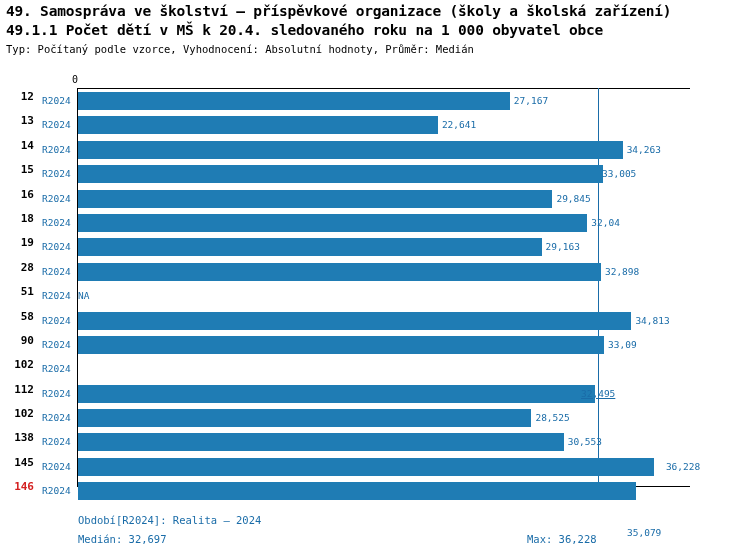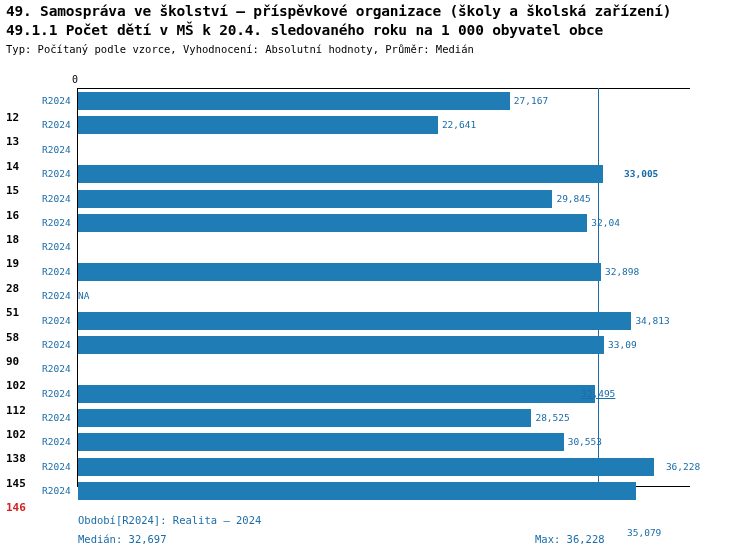--- a/index.html
+++ b/index.html
@@ -94,23 +94,23 @@
     top: 15px;
     width: 750px;
   }
   .row {
     position: relative;
     height: 24.4px;
   }
   .row-cat {
     position: absolute;
     left: 6px;
-    top: 22px;
+    top: 1px;
     width: 28px;
-    text-align: left;
+    text-align: right;
     font-size: 11px;
     font-weight: bold;
   }
   .row-cat.highlight {
     color: #d42020;
   }
   .row-series {
     position: absolute;
     left: 42px;
     top: 6px;
@@ -177,21 +177,20 @@
     white-space: nowrap;
     margin-top: 32px;
   }
   .stat-max {
     position: absolute;
     left: 527px;
     top: 33px;
     font-size: 10.5px;
     color: #1a6ca8;
     white-space: nowrap;
-    margin-left: 8px;
   }
 </style>
 </head>
 <body>
 
 <div class="page">
 
   <div class="title1">49. Samospráva ve školství – příspěvkové organizace (školy a školská zařízení)</div>
   <div class="title2">49.1.1 Počet dětí v MŠ k 20.4. sledovaného roku na 1 000 obyvatel obce</div>
   <div class="subtitle">Typ: Počítaný podle vzorce, Vyhodnocení: Absolutní hodnoty, Průměr: Medián</div>
@@ -215,27 +214,31 @@
           <div class="row-cat">13</div>
           <div class="row-series">R2024</div>
           <div class="bar-wrap">
             <div class="bar" style="width: 359.904px; background: rgb(31, 124, 180);"></div>
             <div class="bar-label" style="left: 363.904px;">22,641</div>
           </div>
         </div>
         <div class="row">
           <div class="row-cat">14</div>
           <div class="row-series">R2024</div>
+          <div class="bar-wrap">
+            <div class="bar" style="width: 544.648px; background: rgb(31, 124, 180);"></div>
+            <div class="bar-label" style="left: 548.648px;">34,263</div>
+          </div>
         </div>
         <div class="row">
           <div class="row-cat">15</div>
           <div class="row-series">R2024</div>
           <div class="bar-wrap">
             <div class="bar" style="width: 524.651px; background: rgb(31, 124, 180);"></div>
-            <div class="bar-label" style="left: 546px; font-weight: bold;">33,005</div>
+            <div class="bar-label" style="left: 524px;">33,005</div>
           </div>
         </div>
         <div class="row">
           <div class="row-cat">16</div>
           <div class="row-series">R2024</div>
           <div class="bar-wrap">
             <div class="bar" style="width: 474.419px; background: rgb(31, 124, 180);"></div>
             <div class="bar-label" style="left: 478.419px;">29,845</div>
           </div>
         </div>
@@ -243,20 +246,24 @@
           <div class="row-cat">18</div>
           <div class="row-series">R2024</div>
           <div class="bar-wrap">
             <div class="bar" style="width: 509.311px; background: rgb(31, 124, 180);"></div>
             <div class="bar-label" style="left: 513.311px;">32,04</div>
           </div>
         </div>
         <div class="row">
           <div class="row-cat">19</div>
           <div class="row-series">R2024</div>
+          <div class="bar-wrap">
+            <div class="bar" style="width: 463.578px; background: rgb(31, 124, 180);"></div>
+            <div class="bar-label" style="left: 467.578px;">29,163</div>
+          </div>
         </div>
         <div class="row">
           <div class="row-cat">28</div>
           <div class="row-series">R2024</div>
           <div class="bar-wrap">
             <div class="bar" style="width: 522.95px; background: rgb(31, 124, 180);"></div>
             <div class="bar-label" style="left: 526.95px;">32,898</div>
           </div>
         </div>
         <div class="row">

